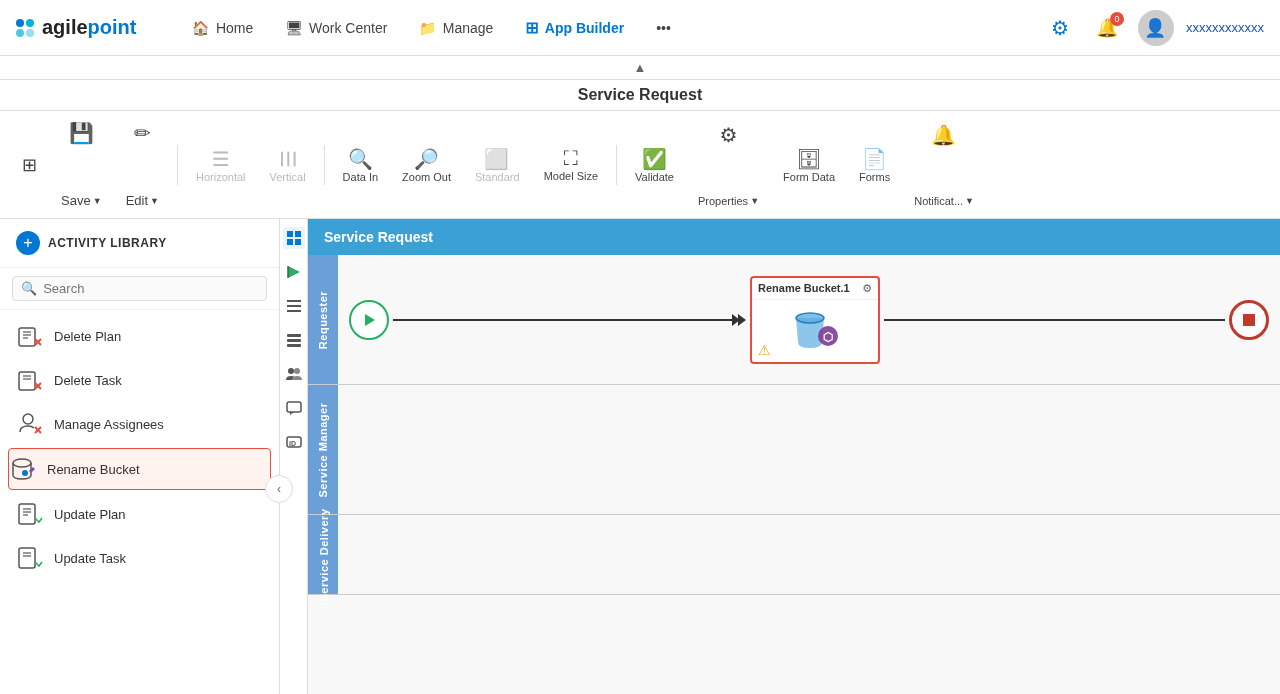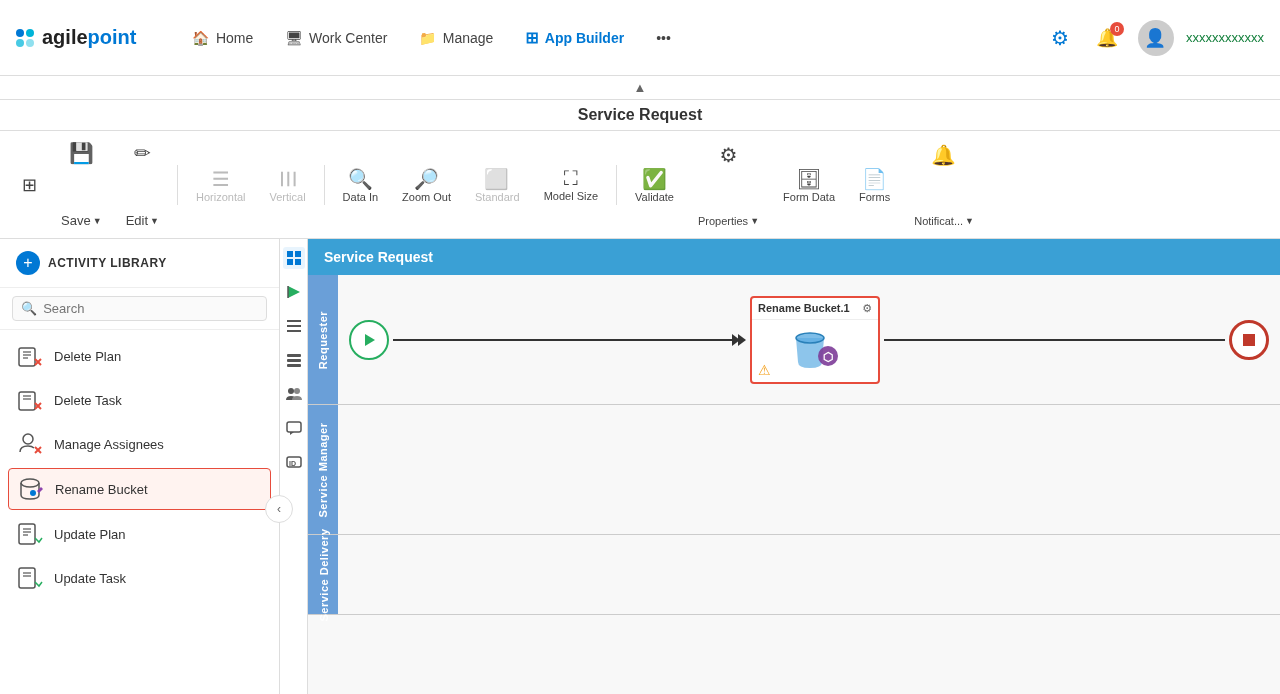--- a/index.html
+++ b/index.html
@@ -1,20 +1,20 @@
 <!DOCTYPE html>
 <html><head>
   <meta charset="utf-8">
   <style>
     * { box-sizing: border-box; margin: 0; padding: 0; }
     body { font-family: 'Segoe UI', Arial, sans-serif; font-size: 13px; background: #f5f5f5; overflow: hidden; }
 
     
     .top-nav {
-      display: flex; align-items: center; height: 76px;
+      display: flex; align-items: center; height: 56px;
       background: #fff; border-bottom: 1px solid #ddd;
       padding: 0 16px; gap: 24px; position: relative;
     }
     .logo { display: flex; align-items: center; margin-right: 20px; }
     .nav-items { display: flex; align-items: center; gap: 8px; flex: 1; }
     .nav-item {
       display: flex; align-items: center; gap: 6px;
       padding: 6px 12px; cursor: pointer; color: #444; font-size: 14px;
       border-radius: 4px; text-decoration: none;
     }
@@ -31,21 +31,21 @@
       background: #e74c3c; color: #fff; font-size: 9px;
       border-radius: 50%; width: 14px; height: 14px;
       display: flex; align-items: center; justify-content: center;
     }
     .avatar-btn {
       width: 36px; height: 36px; border-radius: 50%;
       background: #ccc; border: none; cursor: pointer;
       display: flex; align-items: center; justify-content: center;
       font-size: 18px; color: #666;
     }
-    .username { color: #15803d; font-size: 13px; }
+    .username { color: #1d4ed8; font-size: 13px; }
 
     
     .collapse-bar {
       text-align: center; background: #fff; padding: 4px;
       border-bottom: 1px solid #ddd; cursor: pointer; color: #666;
     }
 
     
     .page-title-bar {
       text-align: center; background: #fff; padding: 6px;
@@ -102,21 +102,21 @@
       border: none; background: transparent; outline: none;
       font-size: 13px; width: 100%; color: #333;
     }
     .sidebar-list { flex: 1; overflow-y: auto; padding: 4px 0; }
     .sidebar-item {
       display: flex; align-items: center; gap: 10px;
       padding: 8px 16px; cursor: pointer; color: #333;
     }
     .sidebar-item.active {
       background: #fff3f0; border: 1px solid #e74c3c;
-      border-radius: 4px; margin: 2px 8px; padding: 6px 8px;
+      border-radius: 4px; margin: 2px 8px; padding: 6px 0;
     }
     .sidebar-item-label { font-size: 13px; }
 
     
     .si-icon {
       width: 28px; height: 28px; display: flex; align-items: center; justify-content: center;
     }
 
     
     .collapse-handle {

